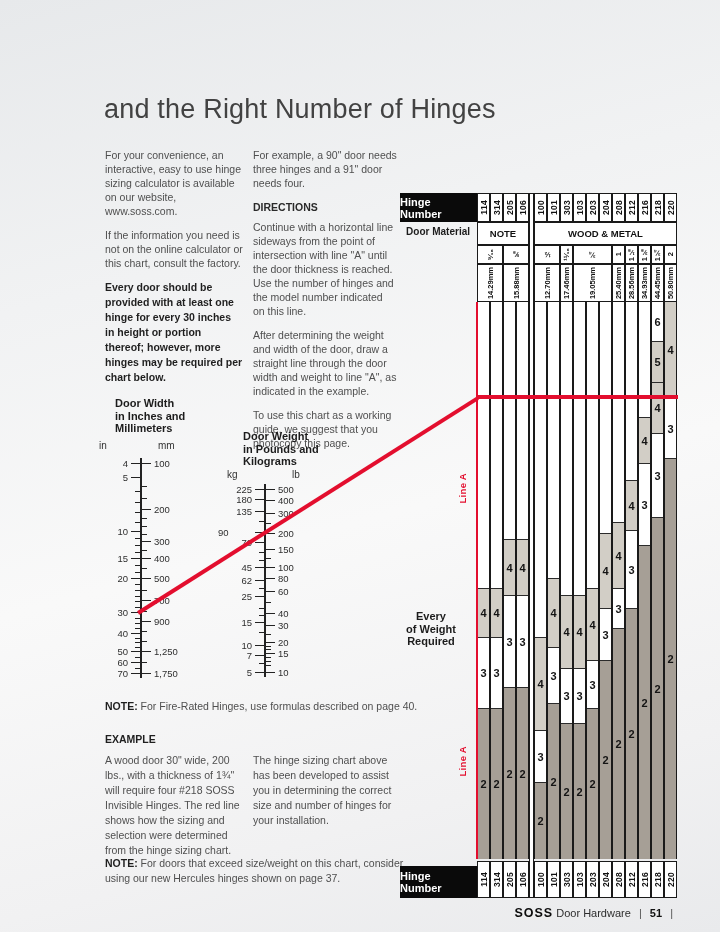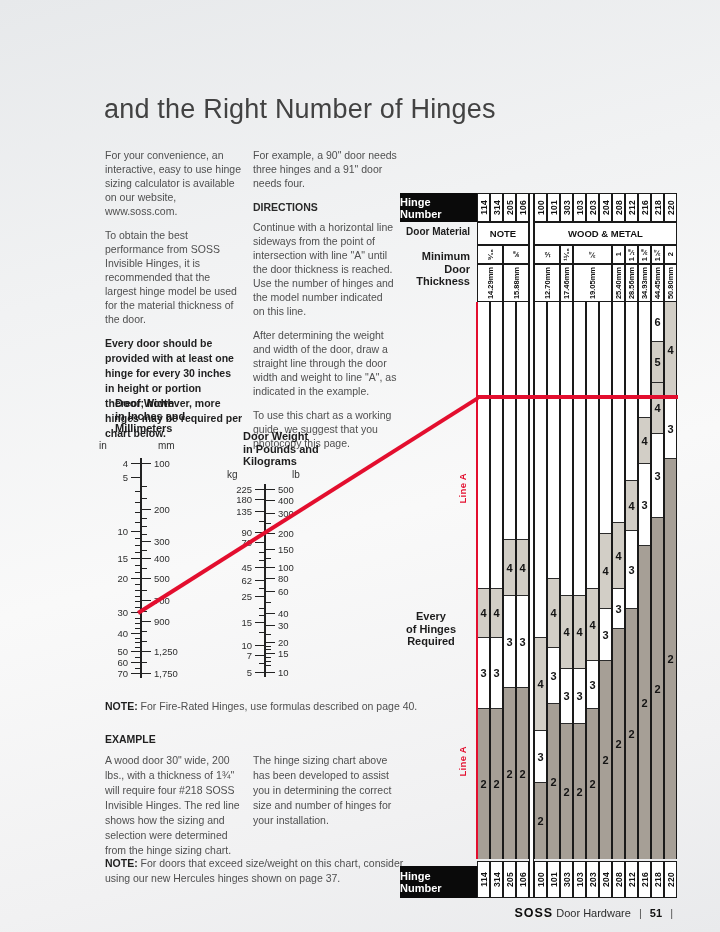--- a/index.html
+++ b/index.html
@@ -40,21 +40,21 @@
 
 <div class="page" id="page">
 
   <h1 class="abs" style="left:104px;top:58px;width:520px;">
     <br>
     <span>and the Right Number of Hinges</span>
   </h1>
 
   <div class="abs bodytxt" style="left:105px;top:148px;width:138px;">
     <p>For your convenience, an interactive, easy to use hinge sizing calculator is available on our website, www.soss.com.</p>
-    <p>To obtain the best performance from SOSS Invisible Hinges, it is recommended that the largest hinge model be used for the material thickness of the door.</p>
+    <p>If the information you need is not on the online calculator or this chart, consult the factory.</p>
     <p class="boldp">Every door should be provided with at least one hinge for every 30 inches in height or portion thereof; however, more hinges may be required per chart below.</p>
   </div>
 
   <div class="abs bodytxt" style="left:253px;top:148px;width:144px;">
     <p>For example, a 90" door needs three hinges and a 91" door needs four.</p>
     <div class="h4">DIRECTIONS</div>
     <p>Continue with a horizontal line sideways from the point of intersection with line "A" until the door thickness is reached. Use the number of hinges and the model number indicated on this line.</p>
     <p>After determining the weight and width of the door, draw a straight line through the door width and weight to line "A", as indicated in the example.</p>
     <p>To use this chart as a working guide, we suggest that you photocopy this page.</p>
   </div>
@@ -70,28 +70,23 @@
   <div class="abs scaletitle" style="left:243px;top:430px;">
     <span>Door Weight</span><br>
     <span>in Pounds and</span><br>
     <span>Kilograms</span>
   </div>
   <div class="abs unit" style="left:227px;top:469px;">kg</div>
   <div class="abs unit" style="left:292px;top:469px;">lb</div>
 
   <div class="blackbox" style="left:400px;top:193px;width:77px;height:29px;">Hinge Number</div>
   <div class="abs rlabel" style="left:380px;top:226px;width:90px;font-size:10px;">Door Material</div>
-  <div class="abs rlabel" style="left:380px;top:250px;width:90px;font-size:11px;line-height:12.5px;">
-    <span>Minimum</span><br>
-    <span>Door</span><br>
-    <span>Thickness</span>
-  </div>
   <div class="abs" style="left:392px;top:610px;width:78px;text-align:center;font-weight:bold;color:#1c1c1c;font-size:11px;line-height:12.5px;">
     <span>Every</span><br>
-    <span>of Hinges</span><br>
+    <span>of Weight</span><br>
     <span>Required</span>
   </div>
 
   <div id="chart">
       <div class="cell" style="left: 477px; top: 193px; width: 13px; height: 29px;">
         <div class="rot" style="">114</div>
       </div>
       <div class="colbody" style="left: 477px; top: 302px; width: 13px; height: 557px;">
         <div class="seg" style="top: 0px; height: 286px; background: rgb(255, 255, 255);"></div>
         <div class="seg" style="top: 286px; height: 49px; background: rgb(210, 206, 198); border-top: 1px solid rgb(43, 43, 43);">4</div>
@@ -441,21 +436,21 @@
     <div class="slabel" style="left: 154px; top: 667.5px; width: 38px;">1,750</div>
     <div style="position: absolute; left: 264px; top: 484px; width: 1.5px; height: 193px; background: rgb(34, 34, 34);"></div>
     <div style="position: absolute; left: 255px; top: 489px; width: 9px; height: 1.4px; background: rgb(34, 34, 34);"></div>
     <div class="slabel" style="left: 218px; top: 483.5px; width: 34px; text-align: right;">225</div>
     <div style="position: absolute; left: 255px; top: 499px; width: 9px; height: 1.4px; background: rgb(34, 34, 34);"></div>
     <div class="slabel" style="left: 218px; top: 493.5px; width: 34px; text-align: right;">180</div>
     <div style="position: absolute; left: 255px; top: 511px; width: 9px; height: 1.4px; background: rgb(34, 34, 34);"></div>
     <div class="slabel" style="left: 218px; top: 505.5px; width: 34px; text-align: right;">135</div>
     <div style="position: absolute; left: 259px; top: 521px; width: 5px; height: 1.4px; background: rgb(34, 34, 34);"></div>
     <div style="position: absolute; left: 255px; top: 532px; width: 9px; height: 1.4px; background: rgb(34, 34, 34);"></div>
-    <div class="slabel" style="left: 218px; top: 526.5px; width: 34px; text-align: right;">90</div>
+    <div class="slabel" style="left: 218px; top: 526.5px; width: 34px; text-align: left;">90</div>
     <div style="position: absolute; left: 255px; top: 542px; width: 9px; height: 1.4px; background: rgb(34, 34, 34);"></div>
     <div class="slabel" style="left: 218px; top: 536.5px; width: 34px; text-align: right;">70</div>
     <div style="position: absolute; left: 259px; top: 552px; width: 5px; height: 1.4px; background: rgb(34, 34, 34);"></div>
     <div style="position: absolute; left: 259px; top: 560px; width: 5px; height: 1.4px; background: rgb(34, 34, 34);"></div>
     <div style="position: absolute; left: 255px; top: 567px; width: 9px; height: 1.4px; background: rgb(34, 34, 34);"></div>
     <div class="slabel" style="left: 218px; top: 561.5px; width: 34px; text-align: right;">45</div>
     <div style="position: absolute; left: 255px; top: 580px; width: 9px; height: 1.4px; background: rgb(34, 34, 34);"></div>
     <div class="slabel" style="left: 218px; top: 574.5px; width: 34px; text-align: right;">62</div>
     <div style="position: absolute; left: 259px; top: 588px; width: 5px; height: 1.4px; background: rgb(34, 34, 34);"></div>
     <div style="position: absolute; left: 255px; top: 596px; width: 9px; height: 1.4px; background: rgb(34, 34, 34);"></div>

